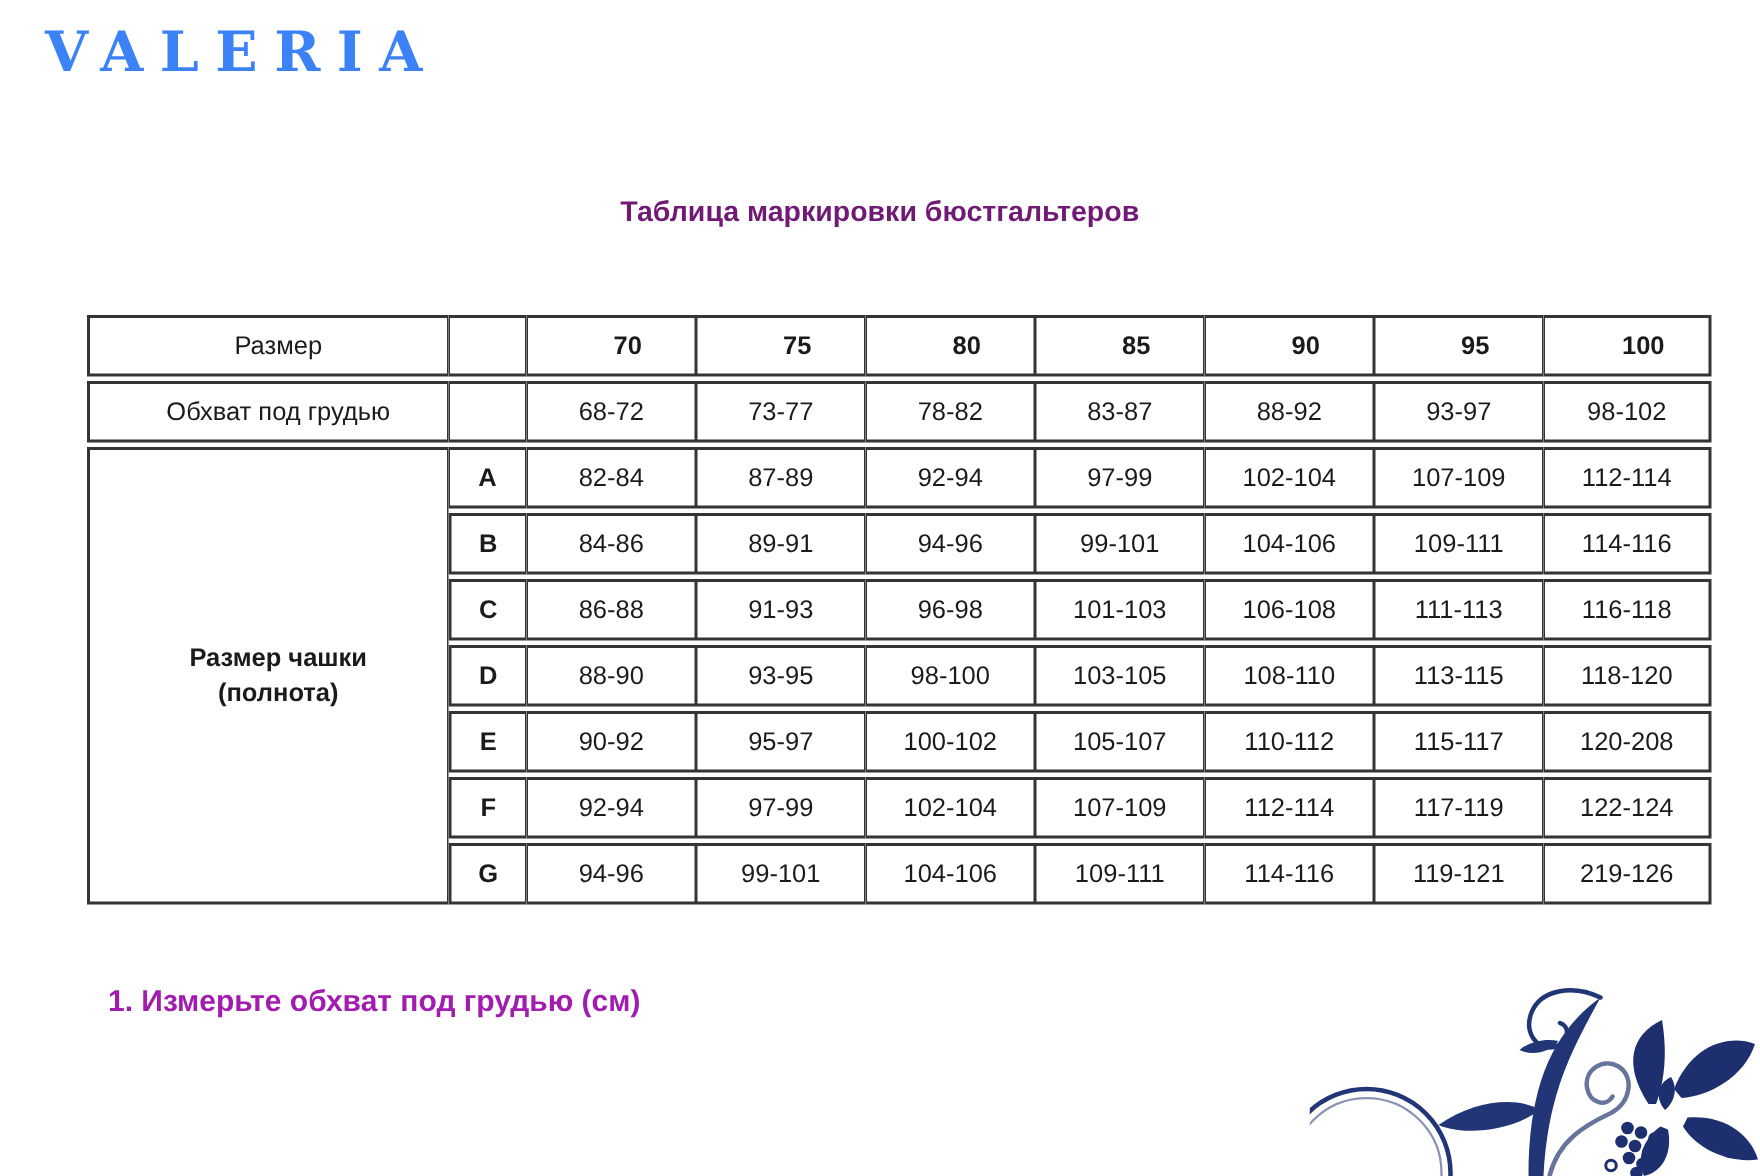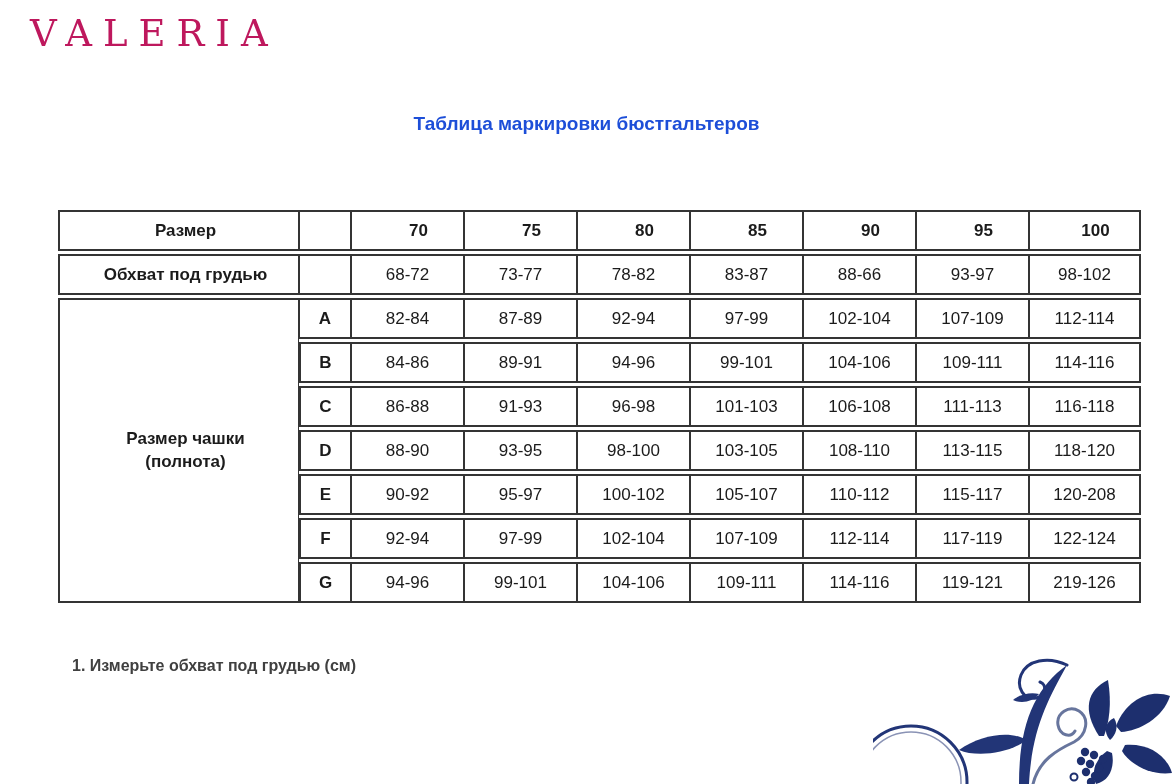--- a/index.html
+++ b/index.html
@@ -11,37 +11,37 @@
     color: #1c1c1c;
     overflow: hidden;
   }
 
   
   .logo {
     position: absolute;
     left: 30px;
     top: 12px;
     font-family: "DejaVu Serif", serif;
-    font-weight: normal;
+    font-weight: bold;
     font-size: 37px;
     letter-spacing: 11px;
-    color: #be185d;
+    color: #3b82f6;
     text-shadow: 1px 1px 0 rgba(255,255,255,.6);
   }
 
   
   .title {
     position: absolute;
     left: 0;
-    top: 113px;
+    top: 131px;
     width: 1173px;
     text-align: center;
     font-size: 19px;
     font-weight: bold;
-    color: #1d4ed8;
+    color: #701a75;
   }
 
   
   .size-table-wrap {
     position: absolute;
     left: 58px;
     top: 207px;
     width: 1083px;
   }
   table.size-table {
@@ -62,44 +62,44 @@
     color: #1b1b1b;
     overflow: hidden;
   }
   table.size-table tr td:first-child { border-left-width: 2px; }
   table.size-table tr td:last-child  { border-right-width: 2px; }
   td.peach { background: #fbe6c6; }
   td.lav   { background: #cfc9e1; font-weight: bold; font-size: 18px; }
   td.rowlabel {
     text-align: left;
     padding-left: 13px;
-    font-weight: bold;
+    font-weight: normal;
     background: #fbe6c6;
   }
   td.colhead { font-weight: bold; padding-left: 22px; }
   td.cuplabel {
     text-align: left;
     padding-left: 13px;
     font-weight: bold;
     background: #fbe6c6;
     vertical-align: middle;
     line-height: 1.35;
     border-left-width: 2px;
   }
 
   
   .notes {
     position: absolute;
     left: 72px;
     top: 657px;
   }
   .note-line {
-    font-size: 16px;
-    font-weight: bold;
-    color: #404040;
+    font-size: 20px;
+    font-weight: bold;
+    color: #a21caf;
     margin-bottom: 23px;
     white-space: nowrap;
   }
 
   
   .ornament {
     position: absolute;
     right: 0;
     bottom: 0;
     width: 300px;
@@ -139,21 +139,21 @@
         <td class="peach colhead">95</td>
         <td class="peach colhead">100</td>
       </tr>
       <tr>
         <td class="rowlabel">Обхват под грудью</td>
         <td></td>
         <td>68-72</td>
         <td>73-77</td>
         <td>78-82</td>
         <td>83-87</td>
-        <td>88-66</td>
+        <td>88-92</td>
         <td>93-97</td>
         <td>98-102</td>
       </tr>
       <tr>
         <td class="cuplabel" rowspan="7">
           <span>Размер чашки</span><br>
           <span>(полнота)</span>
         </td>
         <td class="lav">A</td>
         <td>82-84</td>

